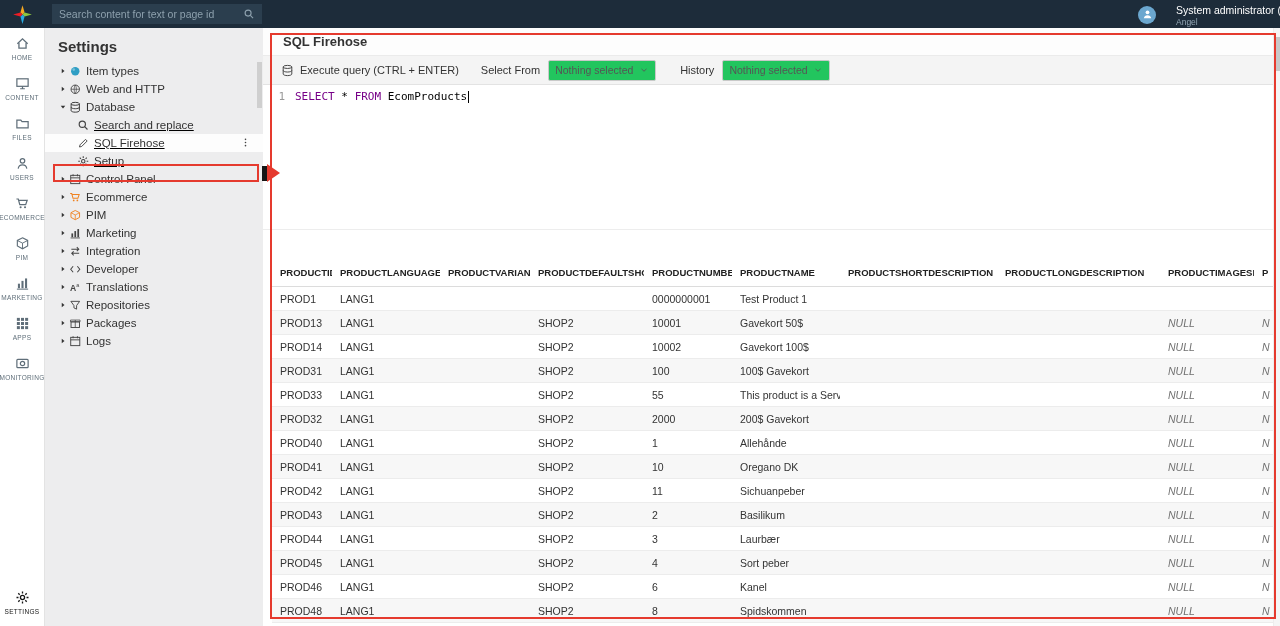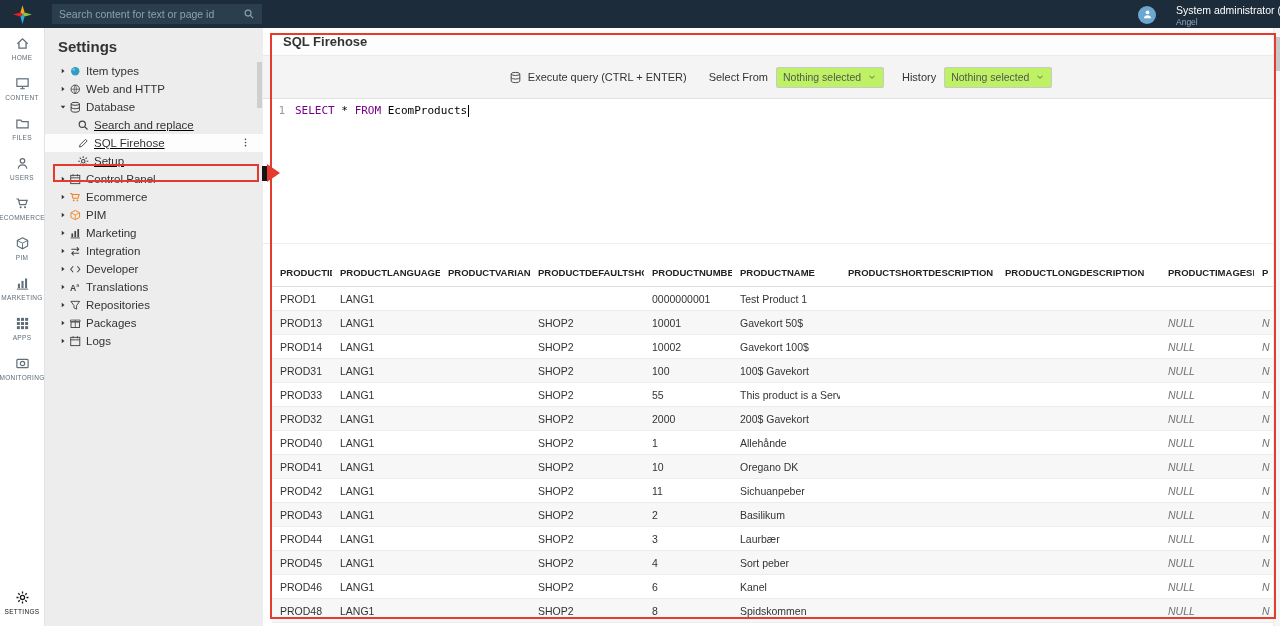--- a/index.html
+++ b/index.html
@@ -42,27 +42,27 @@
   .ticon { width:17px; display:flex; align-items:center; flex:0 0 auto; }
   .ticon svg { width:12.5px; height:12.5px; }
   .tlabel { font-size:11.5px; color:#333; white-space:nowrap; }
   .kebab { position:absolute; right:12px; top:3px; color:#444; display:flex; }
   .kebab svg { width:11px; height:11px; }
   .panel-thumb { position:absolute; right:1px; top:34px; width:5px; height:46px; background:#cfcfcf; }
 
   
   .content { position:absolute; left:263px; top:28px; right:0; bottom:0; background:#fff; z-index:2; }
   .content-header { height:27px; line-height:27px; padding-left:20px; font-size:13px; font-weight:bold; color:#333; background:#fdfdfd; }
-  .toolbar { height:44px; background:#f4f4f4; border-top:1px solid #ebebeb; border-bottom:1px solid #e3e3e3; display:flex; align-items:center; padding-left:18px; font-size:11px; color:#333;justify-content:center; }
+  .toolbar { height:30px; background:#f4f4f4; border-top:1px solid #ebebeb; border-bottom:1px solid #e3e3e3; display:flex; align-items:center; padding-left:18px; font-size:11px; color:#333; }
   .exec-btn { display:flex; align-items:center; gap:6px; margin-right:22px; cursor:pointer; }
   .tb-ic { color:#444; display:flex; }
   .tb-ic svg { width:13px; height:13px; }
   .tb-label { margin-right:8px; }
-  .tb-label.hist { margin-left:18px; }
-  .select { width:108px; height:21px; background:#bef264; border:1px solid #c9c9c9; border-radius:2px; display:flex; align-items:center; justify-content:space-between; padding:0 6px; font-size:10.5px; color:#555; cursor:pointer; }
+  .tb-label.hist { margin-left:24px; }
+  .select { width:108px; height:21px; background:#22c55e; border:1px solid #c9c9c9; border-radius:2px; display:flex; align-items:center; justify-content:space-between; padding:0 6px; font-size:10.5px; color:#555; cursor:pointer; }
   .select.small { width:86px; height:20px; }
   .sel-ic { color:#555; display:flex; }
   .sel-ic svg { width:10px; height:10px; }
 
   .editor { height:145px; border-bottom:1px solid #ededed; position:relative; background:#fff;
             font-family:"DejaVu Sans Mono","Liberation Mono",monospace; font-size:11px; cursor:text; }
   .gutter { position:absolute; left:0; top:0; width:22px; text-align:right; color:#999; padding-top:5px; }
   .code { position:absolute; left:32px; top:5px; white-space:pre; color:#000; }
   .tk-keyword { color:#770088;text-align:right; }
   .tk-plain { color:#000; }

